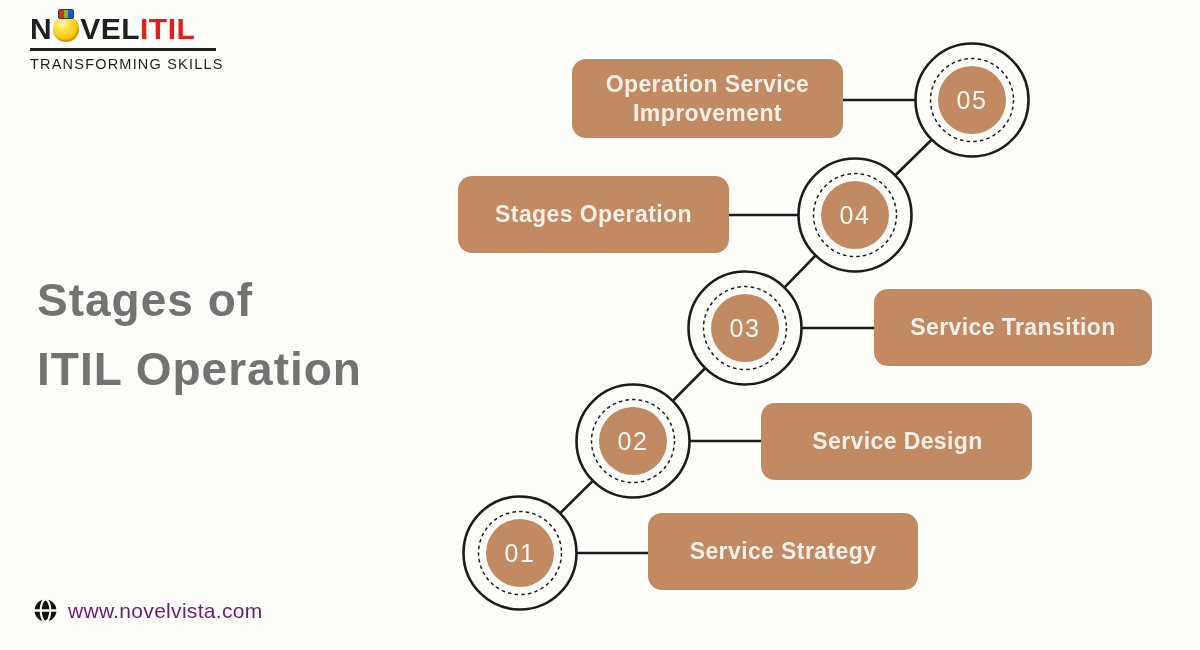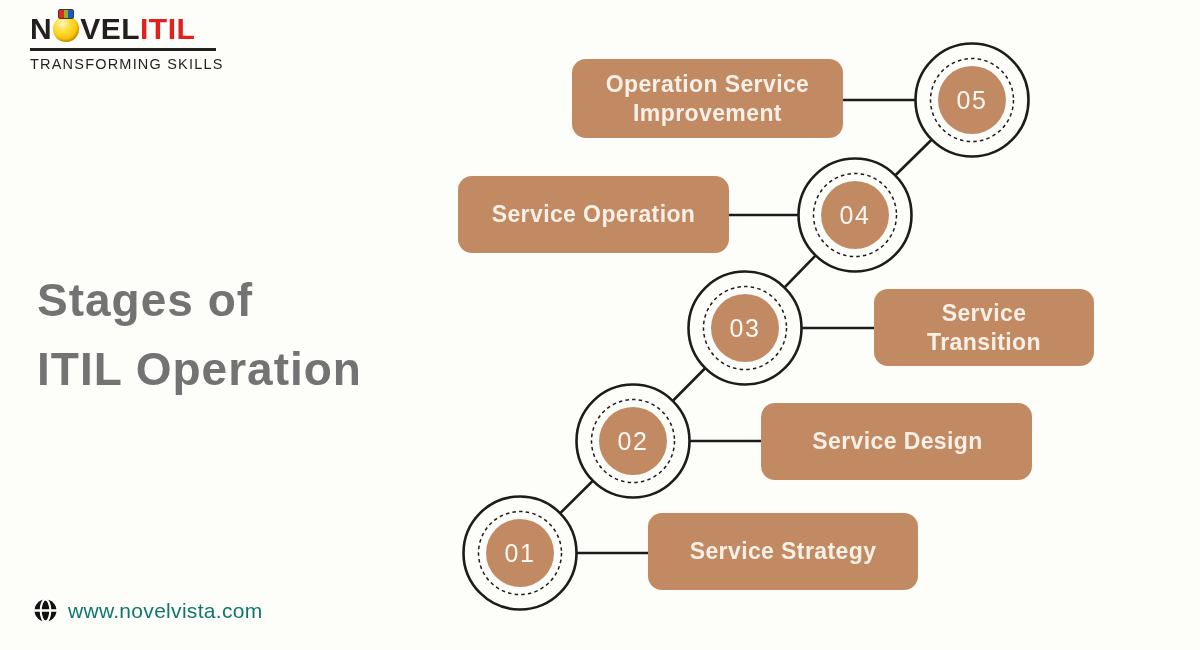--- a/index.html
+++ b/index.html
@@ -100,37 +100,37 @@
     font-size: 23px;
     font-weight: 600;
     letter-spacing: 0.4px;
     line-height: 1.22;
     text-align: center;
     padding: 0 14px;
     box-sizing: border-box;
   }
   .box-strategy   { left: 648px; top: 513px; width: 270px; height: 77px; text-align: right; }
   .box-design     { left: 761px; top: 403px; width: 271px; height: 77px; padding-left: 16px; }
-  .box-transition { left: 874px; top: 289px; width: 220px; height: 77px; }
+  .box-transition { left: 874px; top: 289px; width: 278px; height: 77px; }
   .box-operation  { left: 458px; top: 176px; width: 271px; height: 77px; }
   .box-csi        { left: 572px; top: 59px;  width: 271px; height: 79px; }
 
   
   .footer {
     position: absolute;
     left: 33px;
     top: 598px;
     display: flex;
     align-items: center;
     gap: 10px;
   }
   .footer-url {
     font-size: 21px;
     letter-spacing: 0.3px;
-    color: #0f766e;
+    color: #701a75;
   }
 </style>
 </head>
 <body>
 
 <div class="canvas">
 
   <div class="logo">
     <div class="logo-row">
       <span class="logo-black">N</span>
@@ -191,21 +191,21 @@
       <circle cx="972" cy="100" r="56.5" fill="#fdfdfa" stroke="#1c1c1c" stroke-width="2.6"></circle>
       <circle cx="972" cy="100" r="41.5" fill="none" stroke="#1c1c1c" stroke-width="1.5" stroke-dasharray="3.5 3.2"></circle>
       <circle cx="972" cy="100" r="34" fill="#c18a63"></circle>
       <text class="stage-num" x="972" y="109" text-anchor="middle">05</text>
     </g>
   </svg>
 
   <div class="stage-box box-strategy">Service Strategy</div>
   <div class="stage-box box-design">Service Design</div>
   <div class="stage-box box-transition">Service Transition</div>
-  <div class="stage-box box-operation">Service Operation</div>
+  <div class="stage-box box-operation">Stages Operation</div>
   <div class="stage-box box-csi">Operation Service Improvement</div>
 
   <div class="footer">
     <svg width="25" height="25" viewBox="0 0 24 24">
       <circle cx="12" cy="12" r="10.5" fill="#111"></circle>
       <ellipse cx="12" cy="12" rx="4.6" ry="10.5" fill="none" stroke="#fdfdfa" stroke-width="2"></ellipse>
       <line x1="1" y1="12" x2="23" y2="12" stroke="#fdfdfa" stroke-width="2.4"></line>
     </svg>
     <span class="footer-url">www.novelvista.com</span>
   </div>

